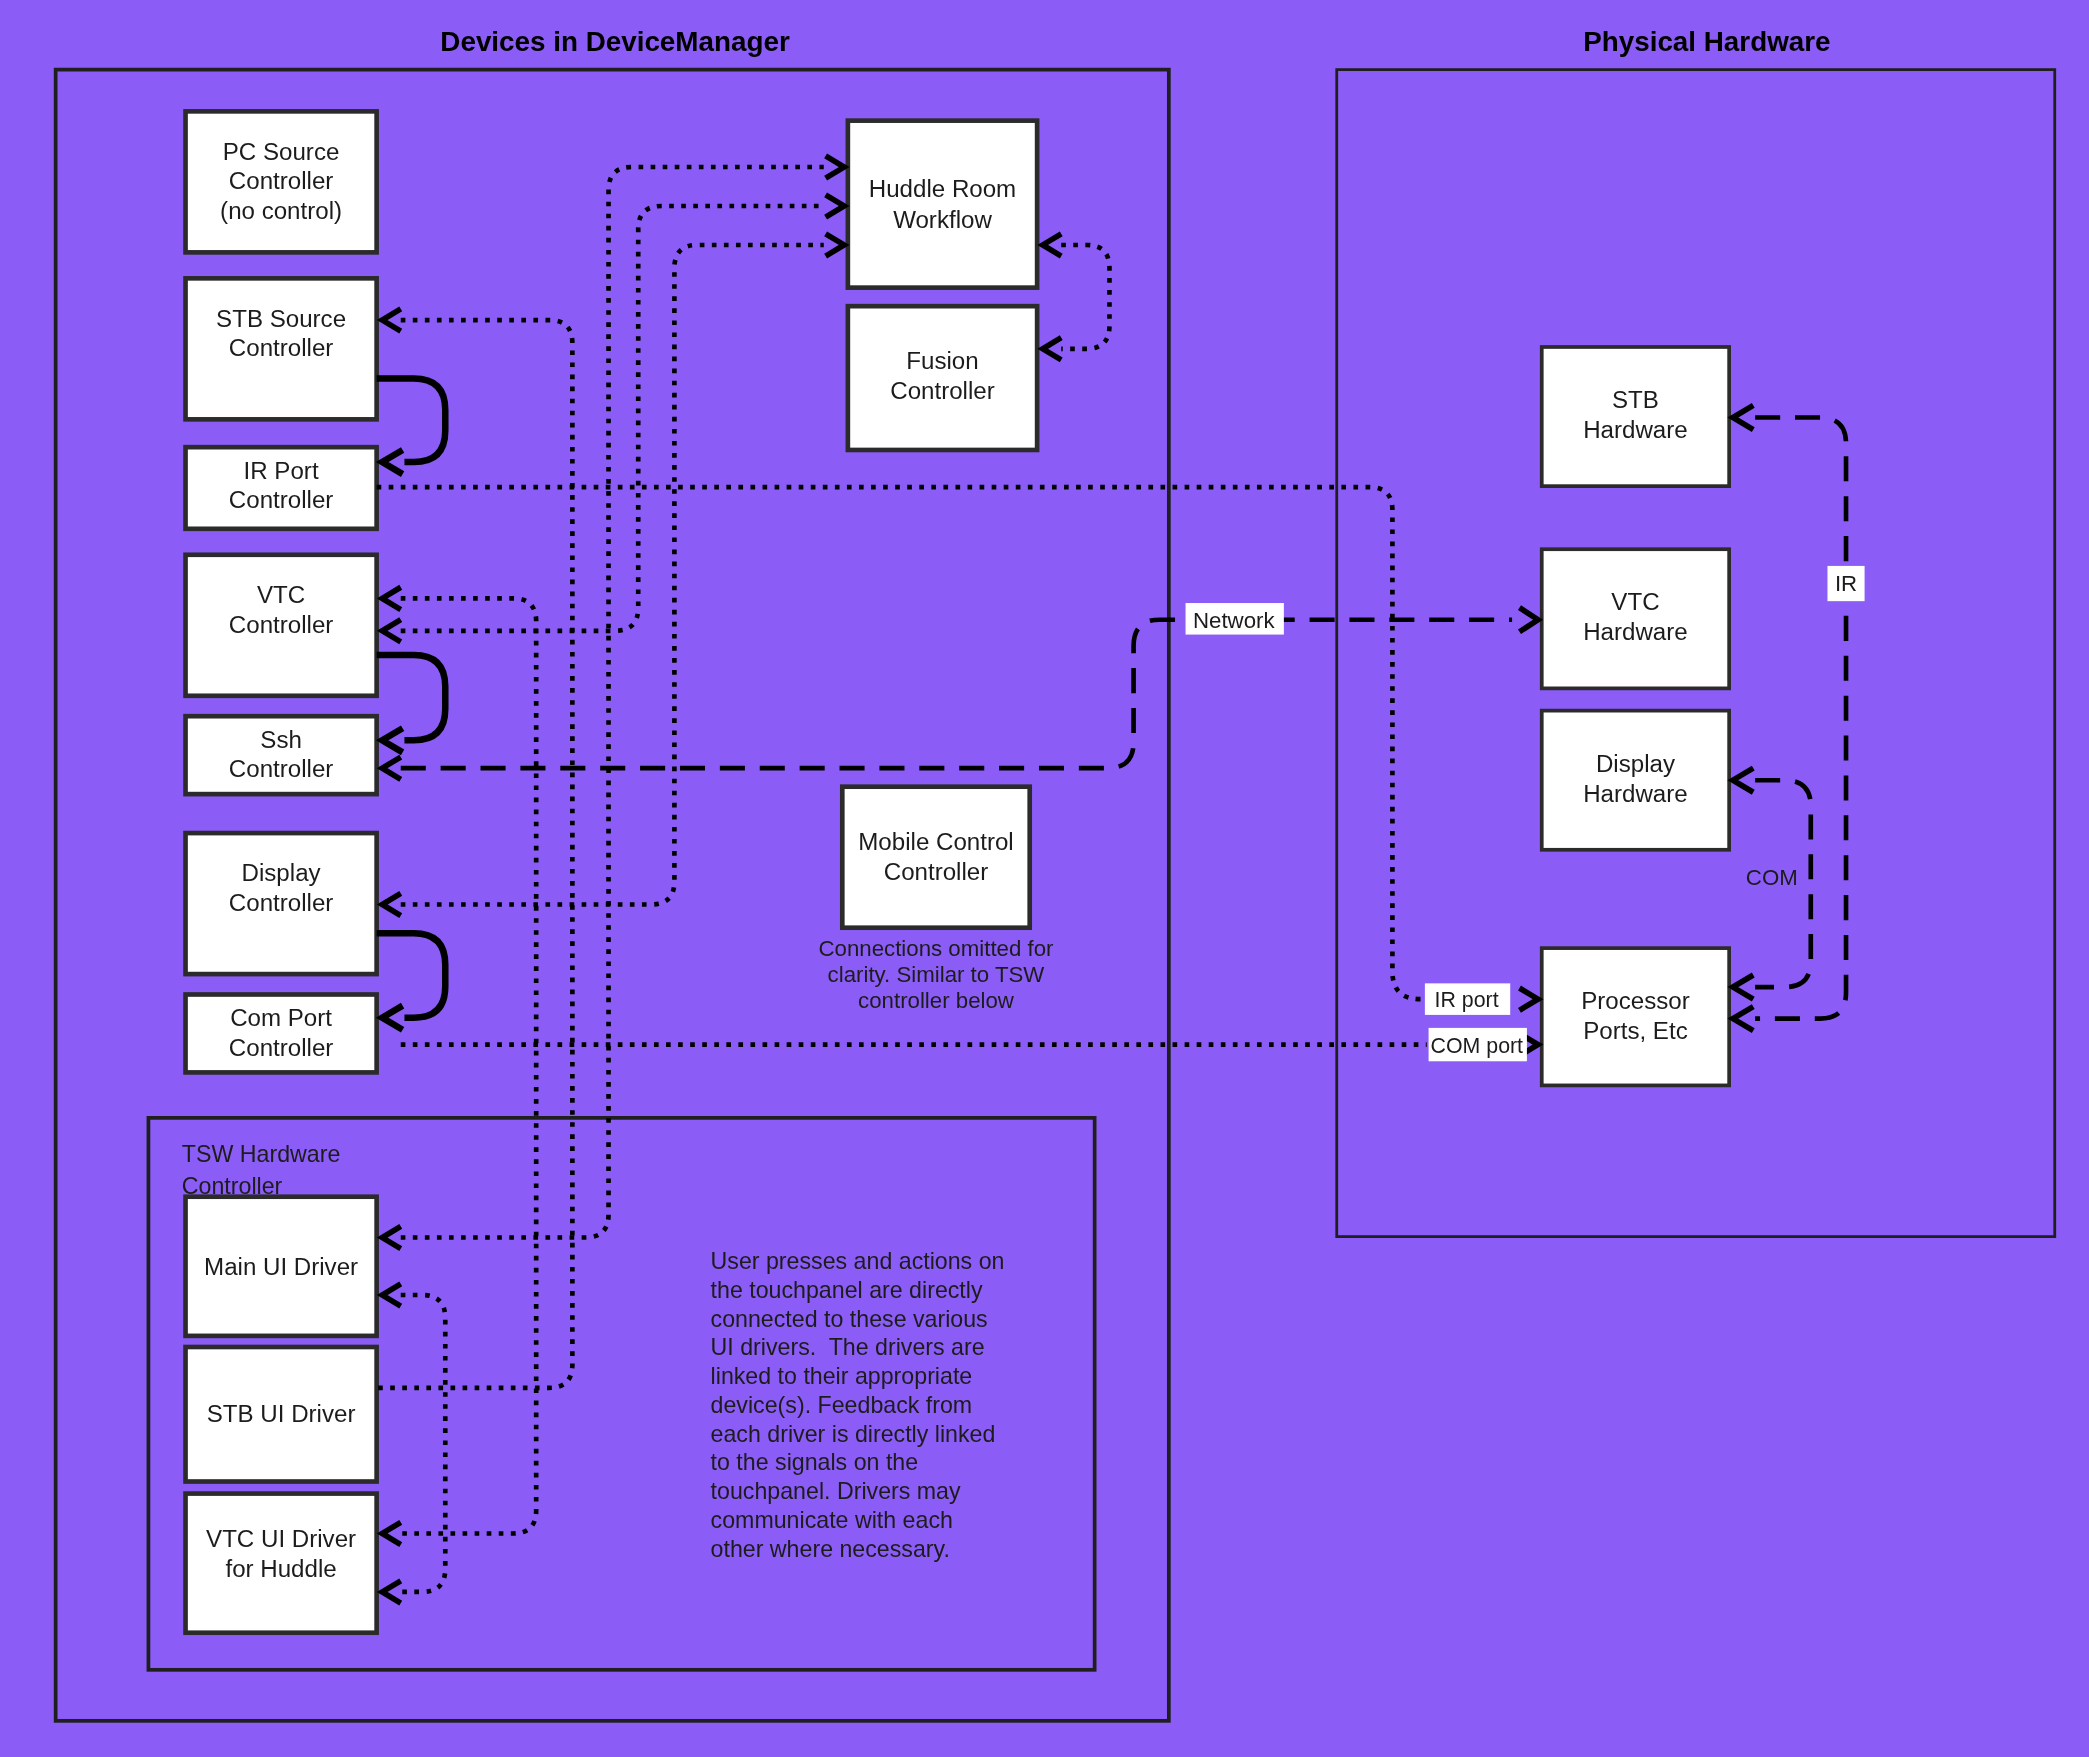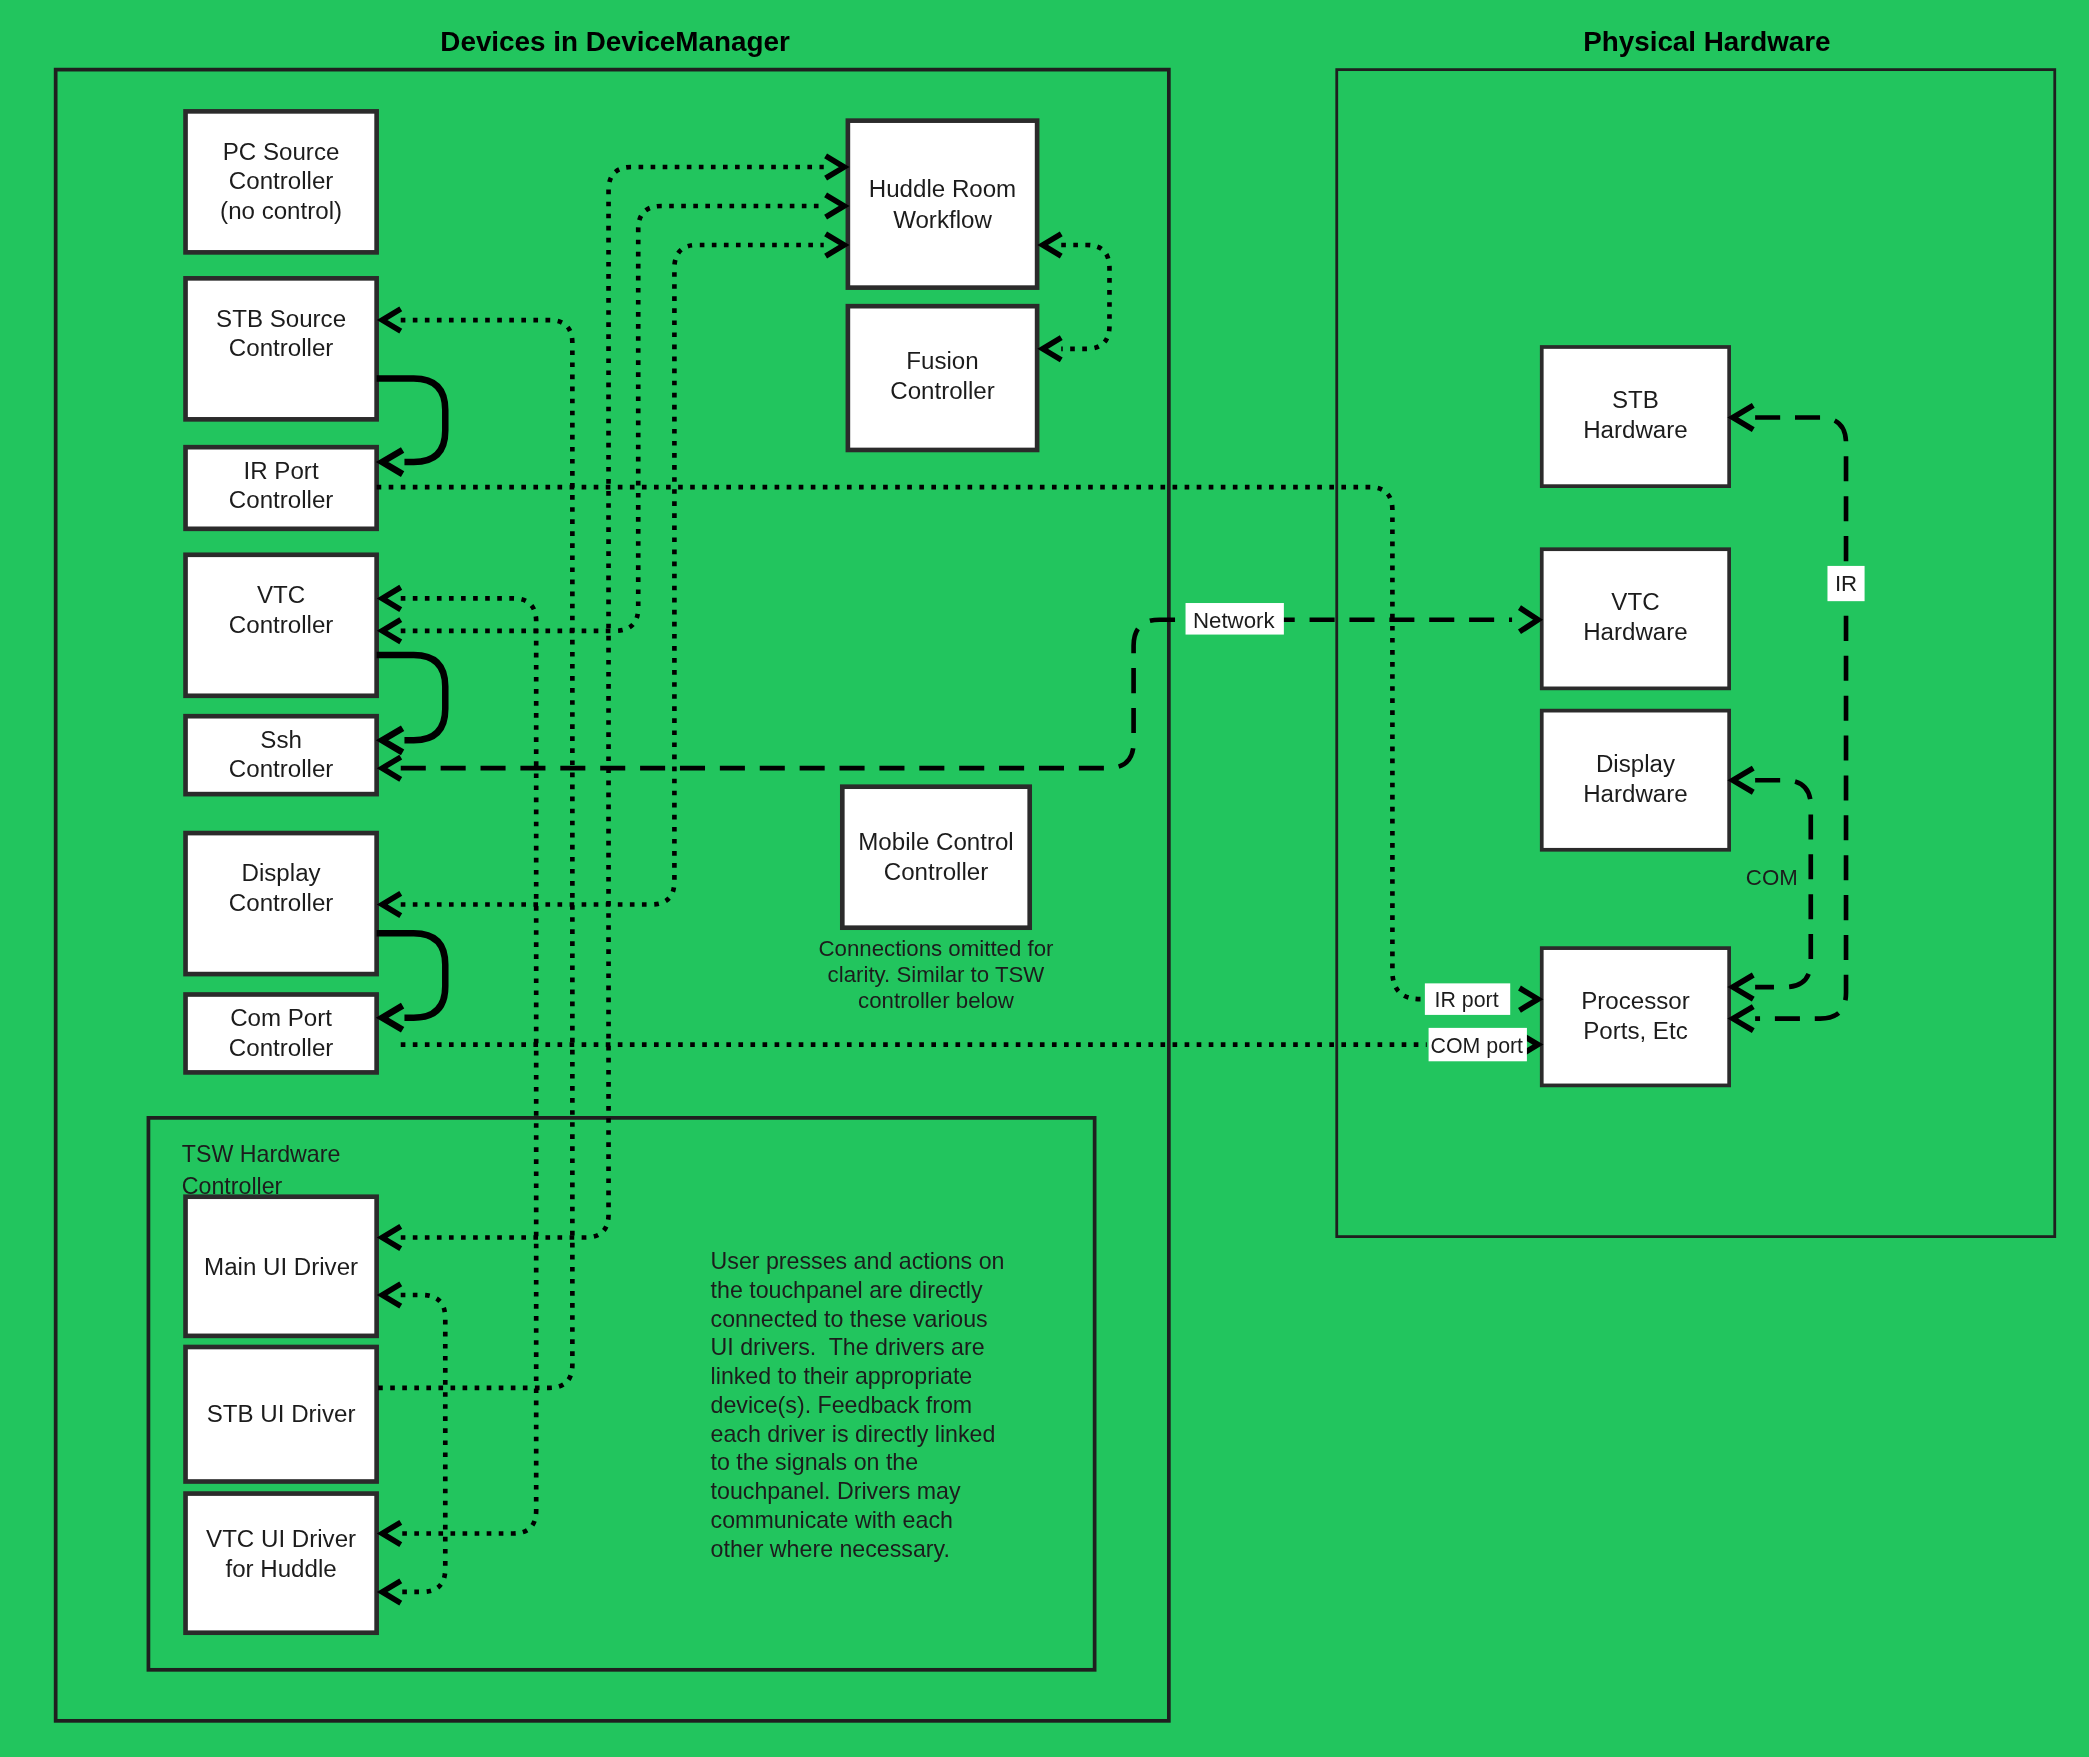--- a/index.html
+++ b/index.html
@@ -1,16 +1,16 @@
 <!DOCTYPE html>
 <html style="font-size:15px"><head>
 <meta charset="utf-8">
 <style>
   html,body{margin:0;padding:0;background:#fff;}
-  .stage{position:relative;width:2090px;height:1758px;background:#22c55e;overflow:hidden;}
+  .stage{position:relative;width:2090px;height:1758px;background:#8b5cf6;overflow:hidden;}
   svg{position:absolute;left:0;top:0;}
   svg text{font-family:"Liberation Sans","DejaVu Sans",sans-serif;fill:#1c1c1c;white-space:pre;}
   .title{font-size:30px;font-weight:bold;text-anchor:middle;fill:#000;}
   .nl{font-size:26px;text-anchor:middle;}
   .tsw{font-size:25px;text-anchor:start;}
   .para{font-size:25px;text-anchor:start;}
   .note{font-size:24px;text-anchor:middle;}
   .el{font-size:24px;}
   .elm{font-size:23px;text-anchor:middle;}
   .container{fill:none;stroke:#1f1f1f;}

